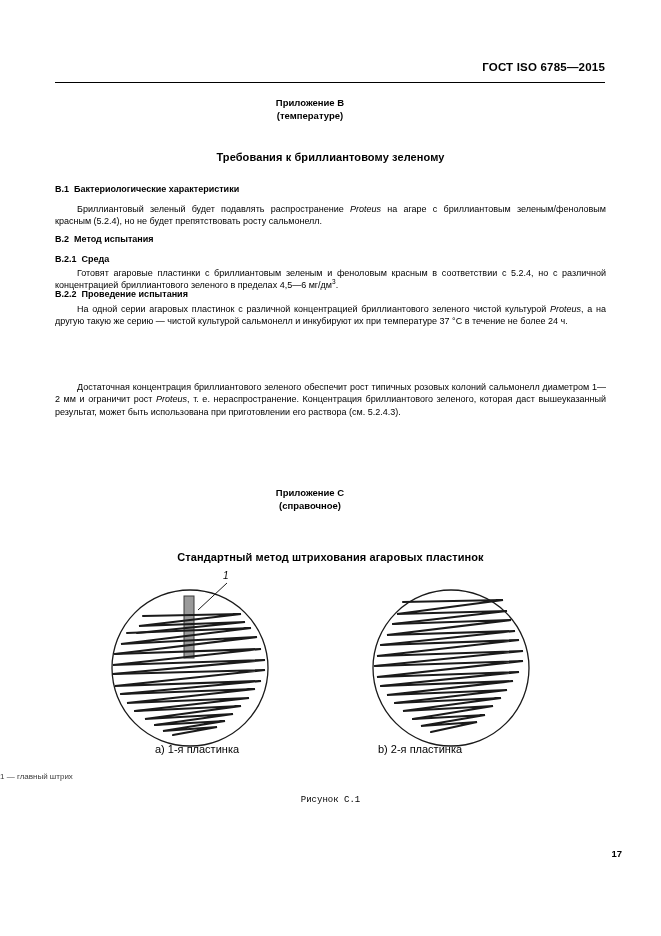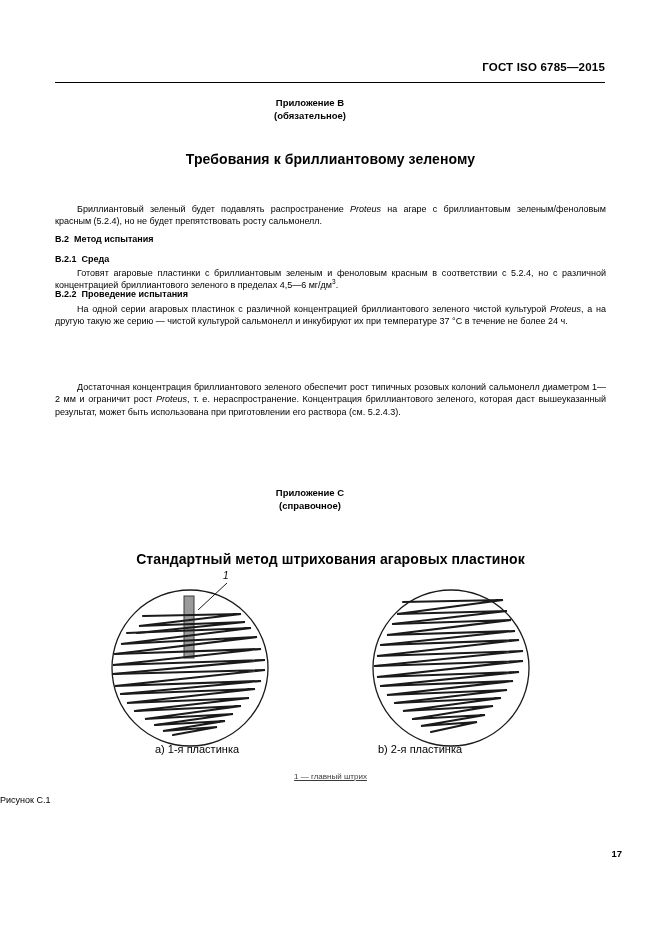--- a/index.html
+++ b/index.html
@@ -54,21 +54,21 @@
     font-size: 9.5px;
     font-weight: bold;
     line-height: 13px;
   }
   .annex-head .l2 { display: block; }
 
   .section-title {
     position: absolute;
     width: 661px;
     text-align: center;
-    font-size: 14px;
+    font-size: 11px;
     font-weight: bold;
     letter-spacing: 0.1px;
   }
 
   .clause {
     position: absolute;
     left: 55px;
     width: 550px;
     font-size: 9px;
     font-weight: bold;
@@ -121,30 +121,31 @@
     position: absolute;
     left: 323px;
     top: 0;
     white-space: nowrap;
   }
 
   .fig-legend {
     position: absolute;
     width: 661px;
     top: 772px;
-    text-align: center;
+    text-align: left;
     font-size: 8px;
     color: #3a3a3a;
-    text-decoration: underline;
   }
   .fig-number {
     position: absolute;
     width: 661px;
     top: 795px;
+    text-align: center;
     font-size: 9px;
+    font-family: Liberation Mono, monospace;
   }
 
   .page-number {
     position: absolute;
     left: 0;
     top: 848px;
     width: 605px;
     text-align: right;
     font-size: 9.5px;
     font-weight: bold;
@@ -156,25 +157,28 @@
 
 <div class="page">
 
   <div class="header">
     <div class="header-title">ГОСТ ISO 6785—2015</div>
   </div>
   <div class="header-rule"></div>
 
   <div class="annex-head" style="top:96px;">
     <span>Приложение В</span>
-    <span class="l2">(обязательное)</span>
+    <span class="l2">(температуре)</span>
   </div>
 
   <div class="section-title" style="top:151px;">Требования к бриллиантовому зеленому</div>
 
+  <div class="clause" style="top:183px;">
+    <span class="num">В.1</span><span>Бактериологические характеристики</span>
+  </div>
 
   <div class="para" style="top:203px;"><span>Бриллиантовый зеленый будет подавлять распространение </span><i>Proteus</i><span> на агаре с бриллиантовым зеленым/феноловым красным (5.2.4), но не будет препятствовать росту сальмонелл.</span></div>
 
   <div class="clause" style="top:233px;">
     <span class="num">В.2</span><span>Метод испытания</span>
   </div>
 
   <div class="clause" style="top:253px;">
     <span class="num">В.2.1</span><span>Среда</span>
   </div>

